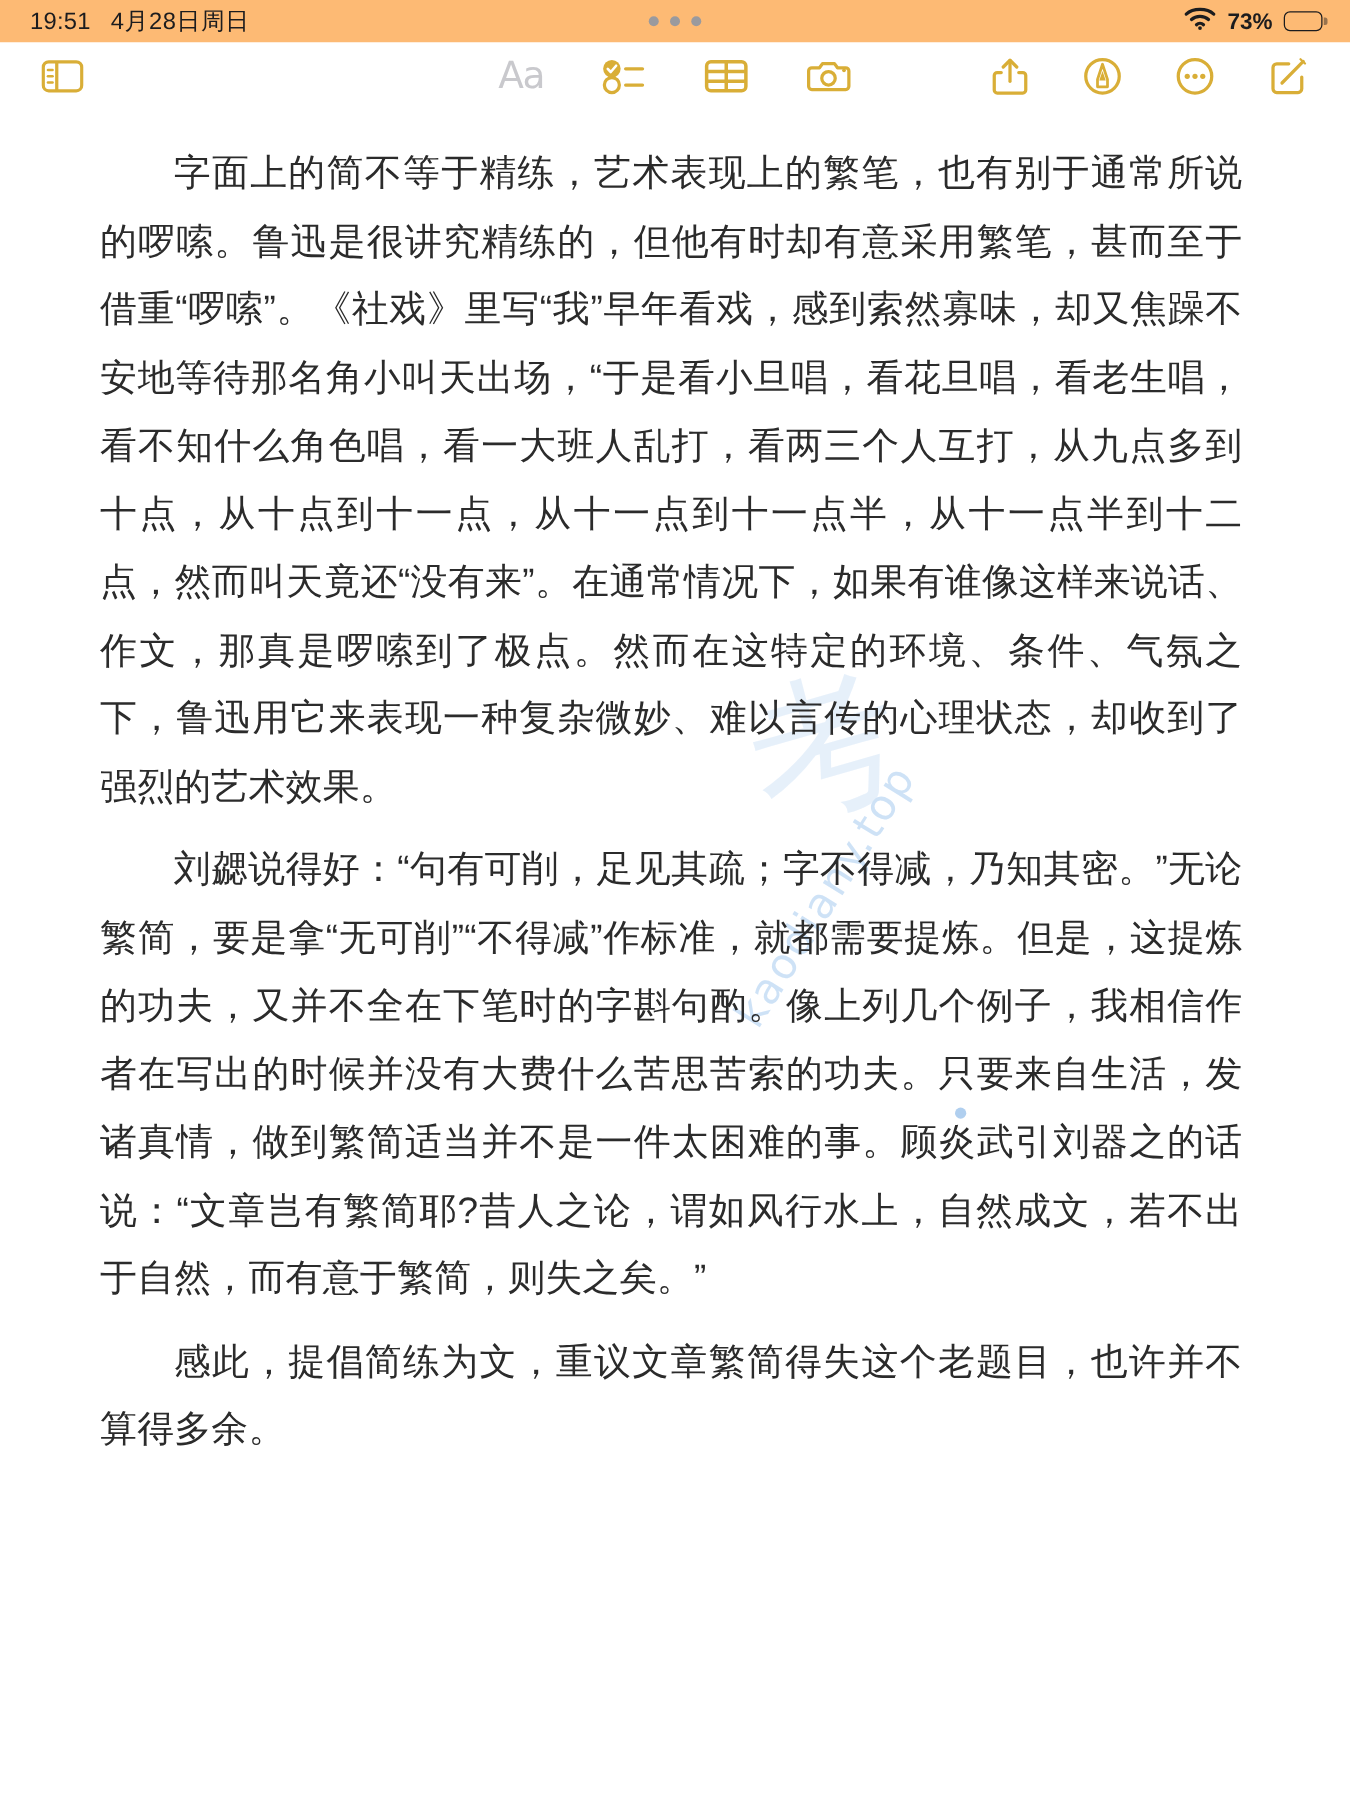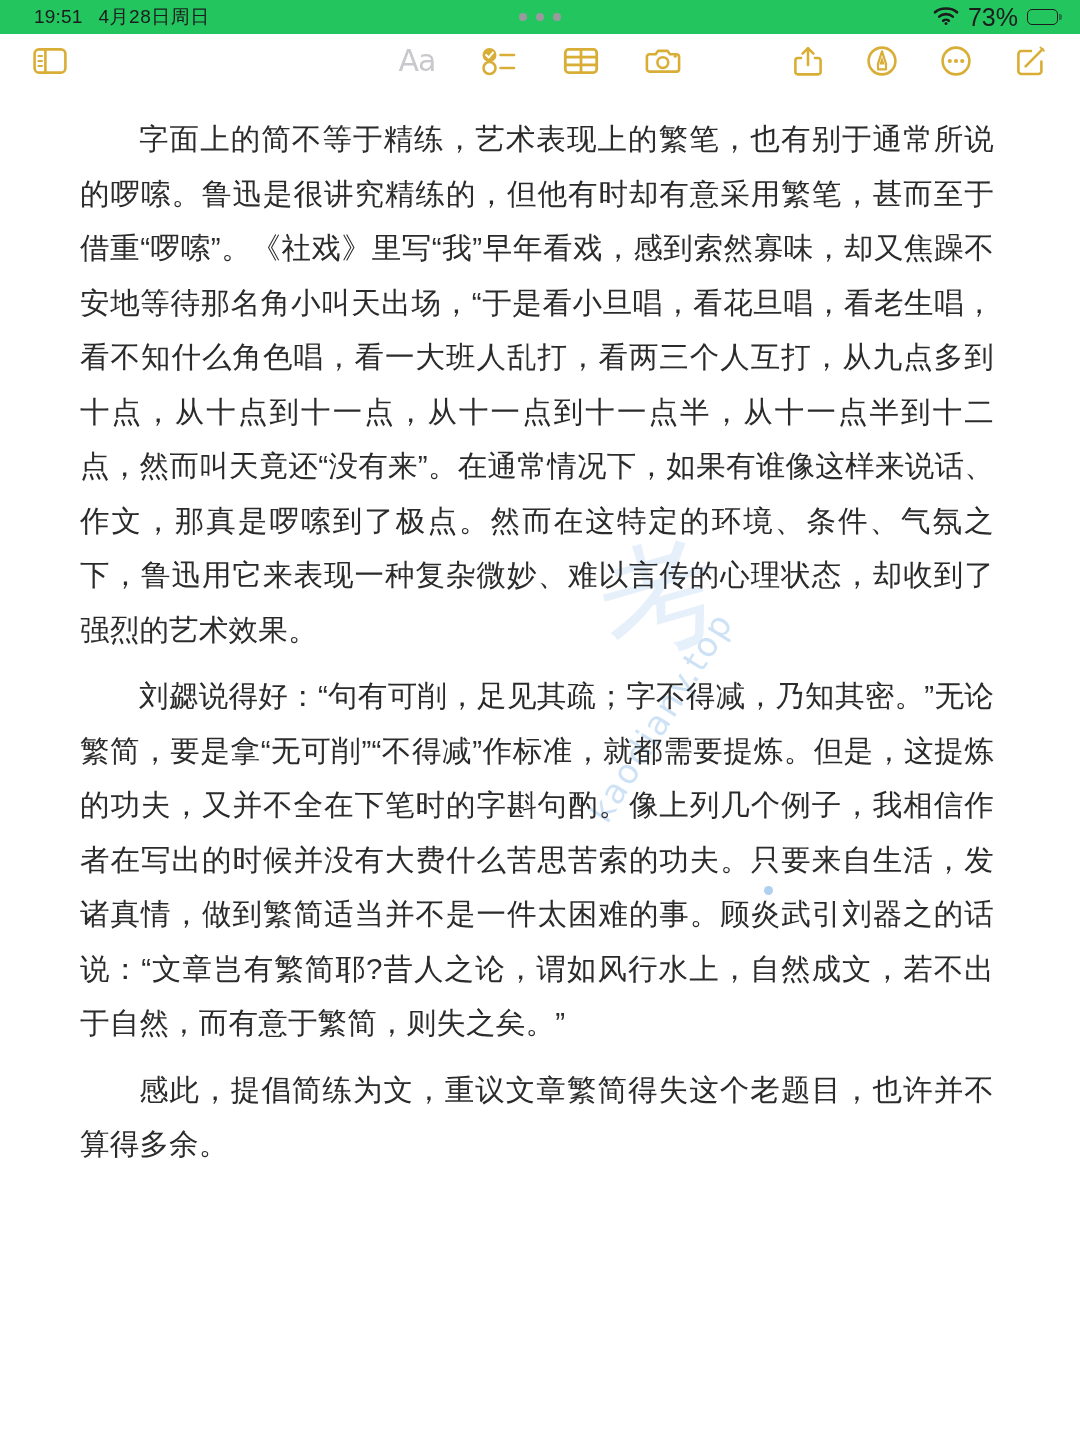--- a/index.html
+++ b/index.html
@@ -13,24 +13,24 @@
     font-family: "Liberation Sans", "DejaVu Sans", sans-serif;
     overflow: hidden;
     position: relative;
   }
 
   
   .statusbar {
     height: 34px;
     display: flex;
     align-items: center;
-    padding: 0 22px 0 34px;
+    padding: 0 22px 0 24px;
     box-sizing: border-box;
     position: relative;
-    background: #22c55e;
+    background: #fdba74;
   }
   .status-left {
     display: flex;
     align-items: baseline;
     gap: 16px;
     font-size: 19px;
     color: #1c1c1e;
     font-weight: 500;
     letter-spacing: 0.2px;
   }
@@ -54,22 +54,22 @@
   }
 
   .status-right {
     margin-left: auto;
     display: flex;
     align-items: center;
     gap: 9px;
     color: #1c1c1e;
   }
   .batt-pct {
-    font-size: 25px;
-    font-weight: 400;
+    font-size: 18px;
+    font-weight: 700;
     font-variant-numeric: tabular-nums;
   }
   .batt {
     position: relative;
     width: 31px;
     height: 16px;
     border: 1.8px solid #1c1c1e;
     border-radius: 5px;
     box-sizing: border-box;
     padding: 1.6px;

